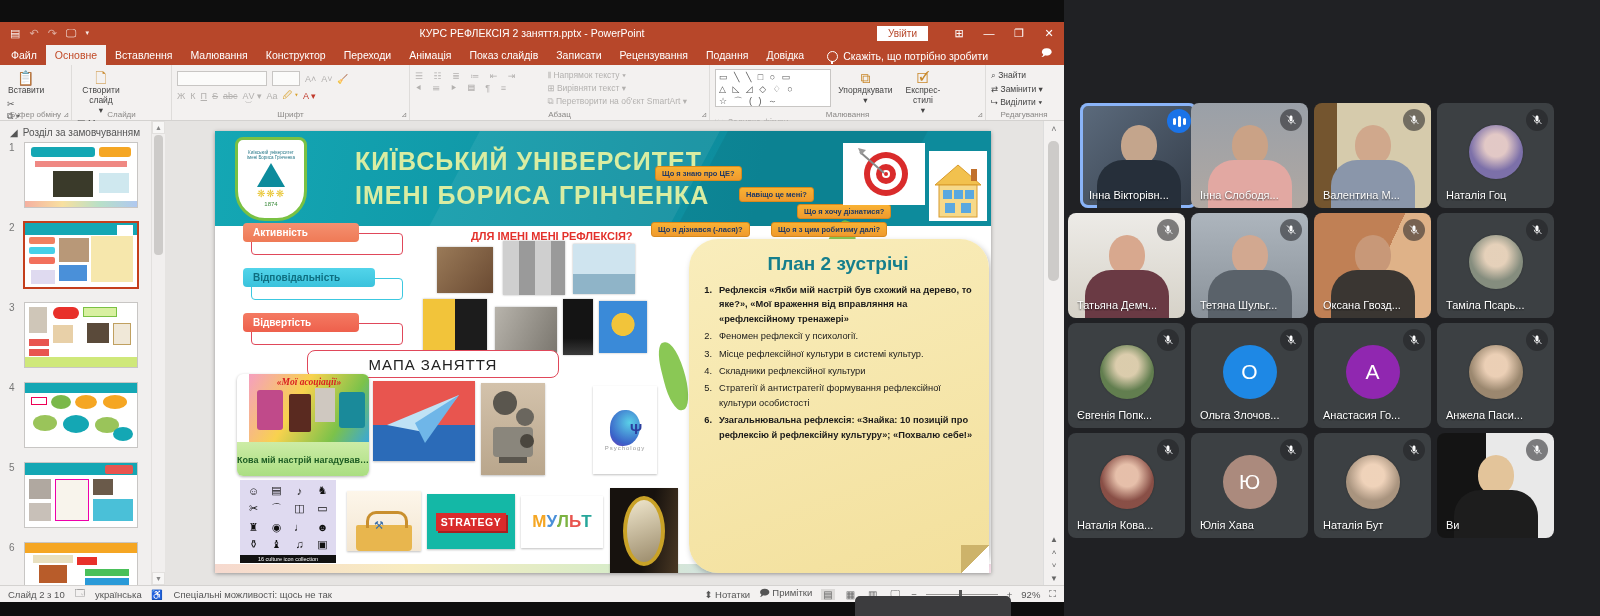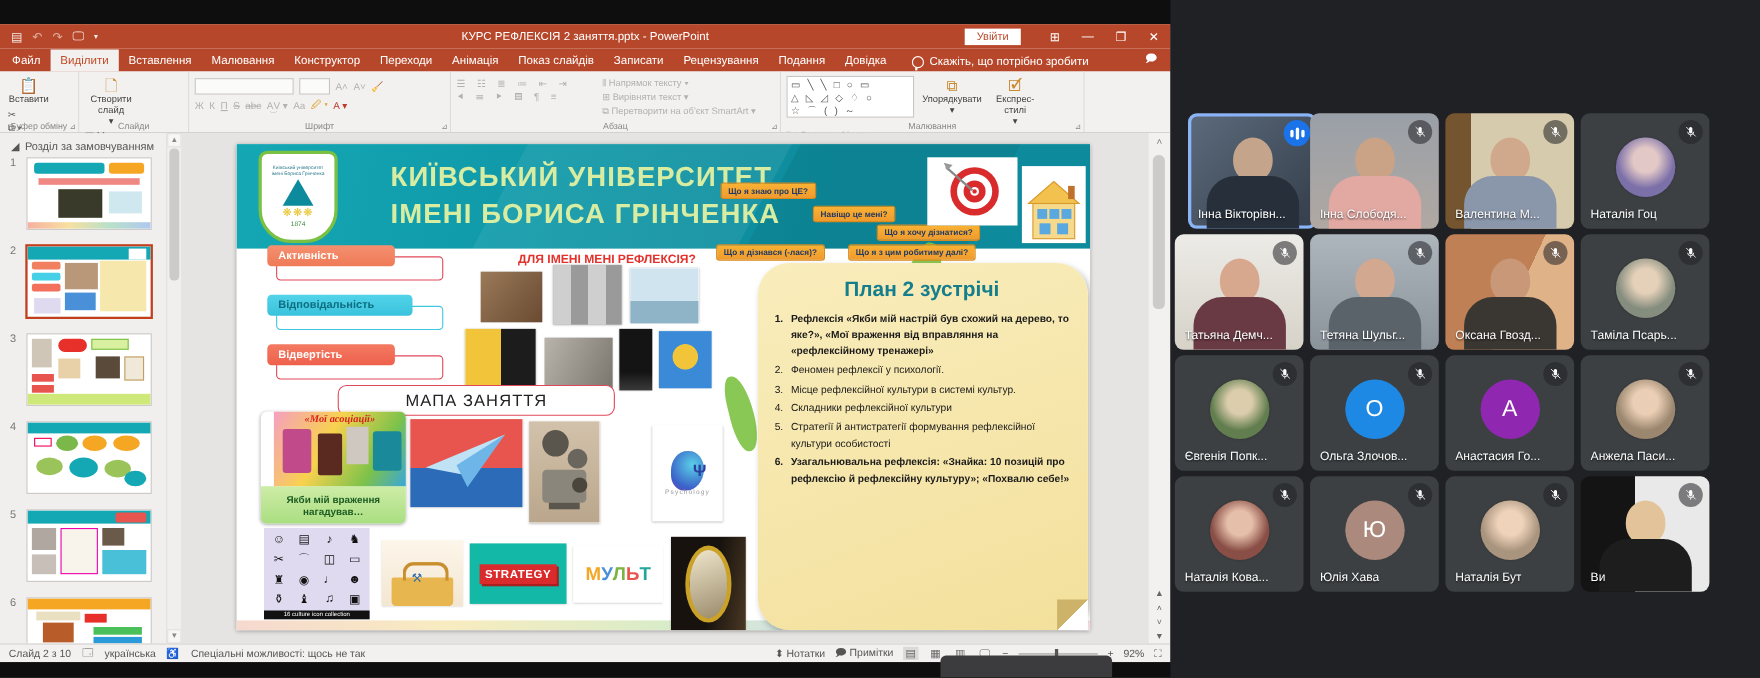--- a/index.html
+++ b/index.html
@@ -164,21 +164,21 @@
         <div class="signin">Увійти</div>
         <div class="winbtn">⊞</div>
         <div class="winbtn">—</div>
         <div class="winbtn">❐</div>
         <div class="winbtn">✕</div>
       </div>
     </div>
 
     <div class="tabs">
       <div class="tab">Файл</div>
-      <div class="tab active">Виділити</div>
+      <div class="tab active">Основне</div>
       <div class="tab">Вставлення</div>
       <div class="tab">Малювання</div>
       <div class="tab">Конструктор</div>
       <div class="tab">Переходи</div>
       <div class="tab">Анімація</div>
       <div class="tab">Показ слайдів</div>
       <div class="tab">Записати</div>
       <div class="tab">Рецензування</div>
       <div class="tab">Подання</div>
       <div class="tab">Довідка</div>
@@ -269,20 +269,28 @@
         <div class="bigbtn" style="width:40px"><span class="bigico">🗹</span><span>Експрес-стилі</span> ▾</div>
         <div class="vline" style="font-size:8.5px;line-height:1.5;">
           <div class="dis">🗁 <span>Заливка фігури</span> ▾</div>
           <div class="dis">▱ <span>Контур фігури</span> ▾</div>
           <div class="dis">◐ <span>Ефекти для фігур</span> ▾</div>
         </div>
         <div class="rg-label">Малювання</div>
         <div class="launcher">⊿</div>
       </div>
 
+      <div class="rg" style="width:76px;border-right:none">
+        <div style="font-size:8.5px;line-height:1.6;">
+          <div><span>⌕</span> <span>Знайти</span></div>
+          <div><span>⇄</span> <span>Замінити</span> ▾</div>
+          <div><span>⮡</span> <span>Виділити</span> ▾</div>
+        </div>
+        <div class="rg-label">Редагування</div>
+      </div>
     </div>
 
     <div class="thumbs">
       <div class="sect">
           <span>◢</span>
           <span>Розділ за замовчуванням</span>
         </div>
 
       <div class="thumb-item">
         <span class="thumb-num">1</span>
@@ -463,21 +471,21 @@
         </div>
 
         <div class="assoc">
           <div class="top">
             <div class="ttl">«Мої асоціації»</div>
             <div class="card" style="left:8px;top:16px;width:26px;height:40px;background:#c04a8a;border-radius:3px"></div>
             <div class="card" style="left:40px;top:20px;width:22px;height:38px;background:#5a2a20;border-radius:2px"></div>
             <div class="card" style="left:66px;top:14px;width:20px;height:34px;background:#cfc8c0"></div>
             <div class="card" style="left:90px;top:18px;width:26px;height:36px;background:#1a8a9a;border-radius:3px"></div>
           </div>
-          <div class="bot">Якби мій враження нагадував…</div>
+          <div class="bot">Кова мій настрій нагадував…</div>
         </div>
 
         <div class="icons16">
           <span>☺</span>
             <span>▤</span>
             <span>♪</span>
             <span>♞</span>
           <span>✂</span>
             <span>⌒</span>
             <span>◫</span>

